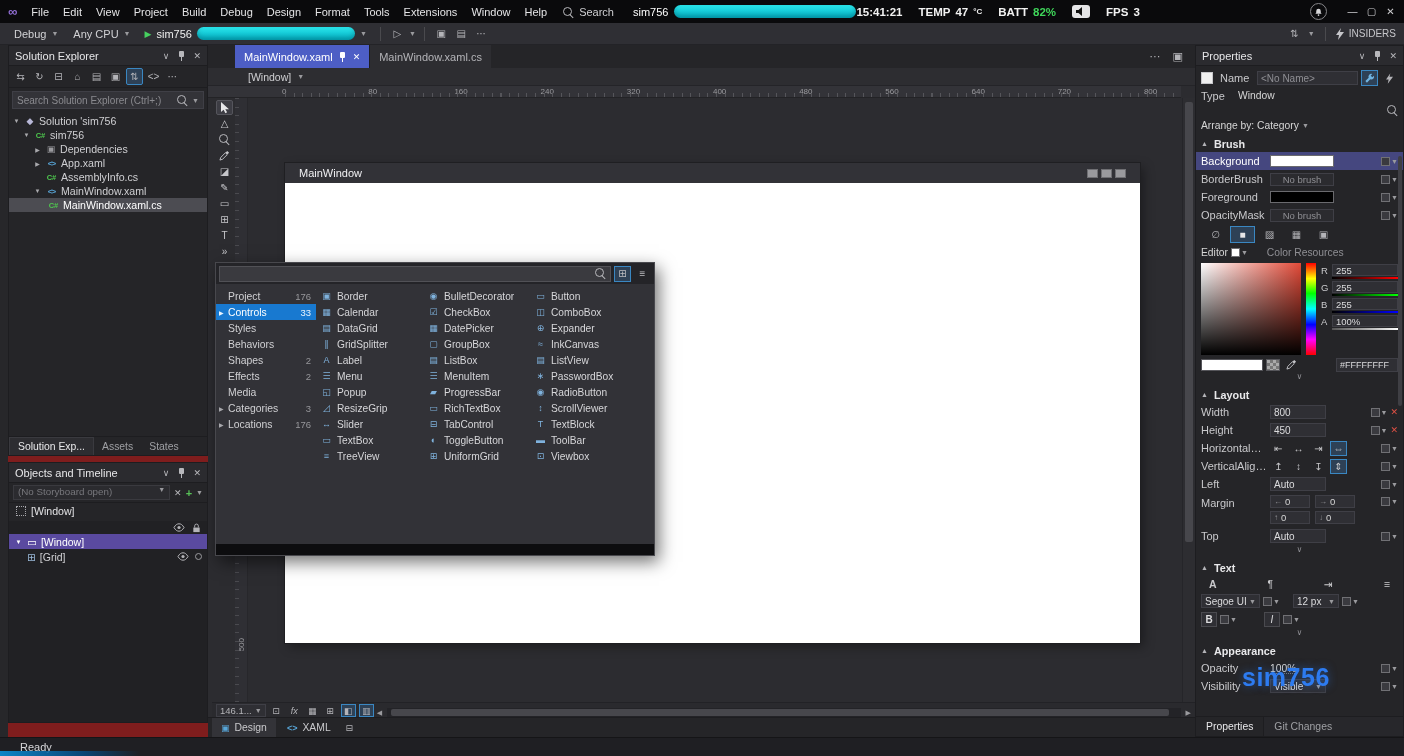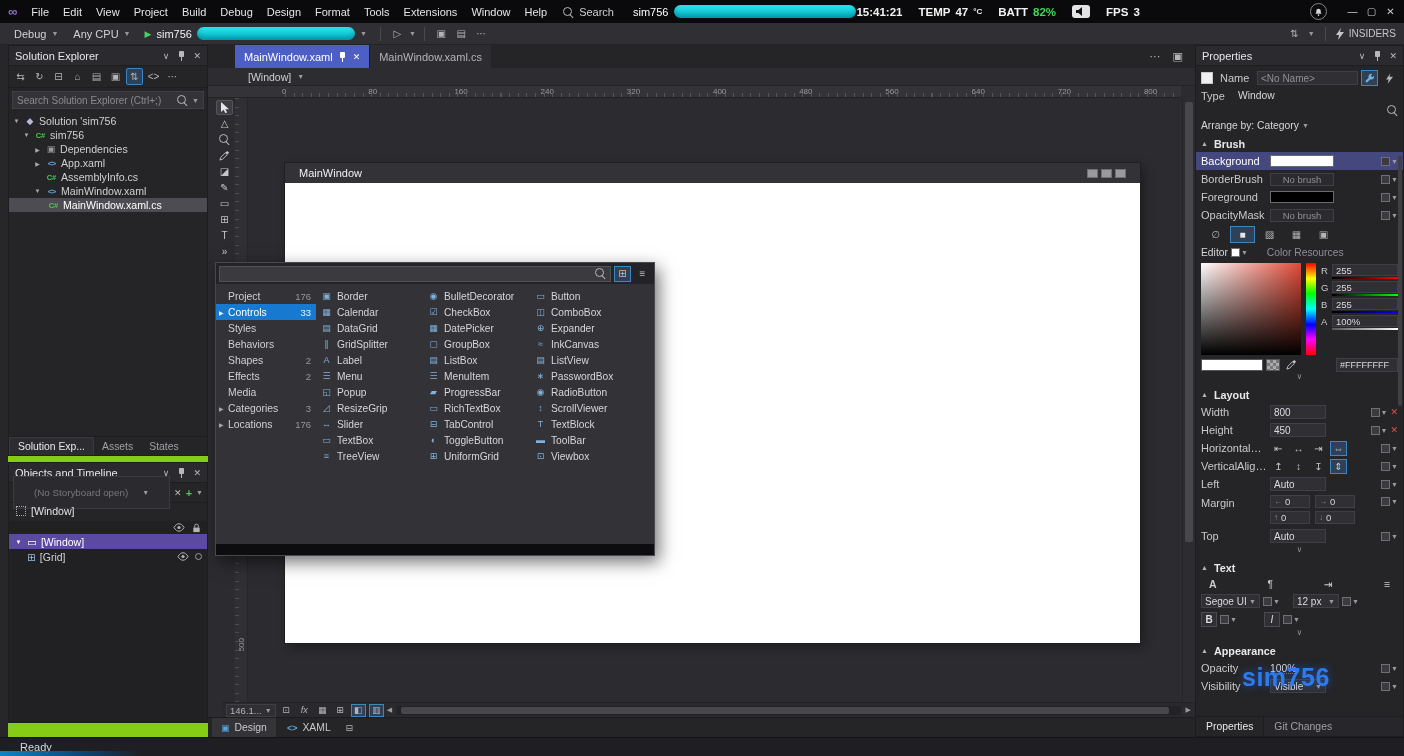--- a/index.html
+++ b/index.html
@@ -38,21 +38,21 @@
 
 
 .toolbar{position:absolute;top:23px;left:0;right:0;height:22px;background:#2f2f34;border-bottom:1px solid #232327;display:flex;align-items:center;padding:0 8px;gap:3px;z-index:40}
 .tbar-dd{display:flex;align-items:center;gap:5px;padding:1px 6px;color:#d2d2d5}
 .runbtn{display:flex;align-items:center;gap:5px;padding:0 5px;color:#eee}
 .play{color:#46d05f;font-size:9px}
 .tbar-right{margin-left:auto;display:flex;align-items:center;gap:5px;color:#c6c6ca;font-size:10px}
 
 
 .left-rail{position:absolute;left:0;top:45px;width:8px;bottom:19px;background:#27272a}
-.left-col{position:absolute;left:8px;top:45px;width:200px;bottom:1px;background:#84cc16}
+.left-col{position:absolute;left:8px;top:45px;width:200px;bottom:1px;background:#7f1d1d}
 .panel{position:absolute;left:0;right:0;background:#252528;border:1px solid #1d1d20}
 .sol{top:0;height:411px}
 .obj{top:417px;height:261px}
 .panel-hd{height:20px;display:flex;align-items:center;padding:0 6px;background:#2b2b2f;color:#e6e6e8;border-bottom:1px solid #1d1d20}
 .hd-icons{margin-left:auto;display:flex;gap:8px;align-items:center}
 .sx-tools{height:22px;display:flex;align-items:center;padding:0 3px;gap:2px;border-bottom:1px solid #1d1d20}
 .sx-search{margin:3px;height:18px;background:#333338;border:1px solid #3f3f46;display:flex;align-items:center;padding:0 4px;gap:4px}
 .sx-search input{flex:1;min-width:0;background:transparent;border:none;outline:none;color:#cfcfd2;font-size:10px;font-family:inherit}
 .sx-search input::placeholder{color:#8a8a8f}
 .tree{padding-top:2px}
@@ -63,21 +63,21 @@
 .xamlico{flex:none;color:#58a6d8;font-size:8px;font-weight:bold;width:13px;text-align:center;letter-spacing:-1px}
 .solico{flex:none;color:#b8b8d8;font-size:9px;width:12px;text-align:center}
 .depico{flex:none;color:#9a9a9e;font-size:9px;width:12px;text-align:center}
 .tree .redact{height:11px;margin-left:2px}
 .sx-tabs{position:absolute;bottom:0;left:0;right:0;height:19px;display:flex;align-items:stretch;background:#252528;border-top:1px solid #1d1d20;font-size:10.4px}
 .sx-tab{padding:0 8px;display:flex;align-items:center;color:#9fa0a4}
 .sx-tab.active{color:#e8e8ea;border:1px solid #3a3a3f;border-bottom:none;background:#2d2d31}
 
 
 .ob-sb{height:20px;display:flex;align-items:center;gap:4px;padding:0 4px;border-bottom:1px solid #1d1d20}
-.ob-select{flex:1;height:33px;background:#2b2b2f;border:1px solid #3a3a3f;color:#77777c;font-size:9.8px;display:flex;align-items:center;padding:0 20px;min-width:0;white-space:nowrap;overflow:hidden}
+.ob-select{flex:1;height:15px;background:#2b2b2f;border:1px solid #3a3a3f;color:#77777c;font-size:9.8px;display:flex;align-items:flex-start;padding:0 4px;min-width:0;white-space:nowrap;overflow:hidden}
 .plus{color:#57c057;font-size:11px;font-weight:bold}
 .ob-scope{height:16px;display:flex;align-items:center;gap:5px;padding:0 7px;color:#e2e2e4;font-size:10.6px}
 .dotbox{width:10px;height:10px;border:1px dotted #a6a6aa;flex:none}
 .ob-tree{position:absolute;top:58px;bottom:0;left:0;right:0;background:#212124}
 .ob-cols{height:13px;display:flex;justify-content:flex-end;gap:7px;padding-right:6px;align-items:center}
 .ob-row{height:15px;display:flex;align-items:center;gap:4px;padding:0 5px;font-size:10.5px;color:#d2d2d5}
 .ob-row.sel{background:#5a4aa0;color:#fff}
 .ob-icons{margin-left:auto;display:flex;gap:6px;align-items:center}
 .circ{width:7px;height:7px;border:1px solid #9a9a9e;border-radius:50%}
 .lc-scroll{position:absolute;left:0;right:0;bottom:0;height:13px;background:#27272a;display:flex;align-items:center;padding:0 2px;border-top:1px solid #1d1d20}
@@ -124,21 +124,21 @@
 .cat-row.selected{background:#1879d0;color:#fff}
 .cat-row.selected .cat-count,.cat-row.selected .cat-arrow{color:#eaf4fd}
 .as-grid{flex:1;display:flex;align-items:flex-start;padding-left:4px}
 .as-col{width:107px}
 .ctl{height:16px;display:flex;align-items:center;gap:4px;font-size:10.2px;color:#d6d6d9;white-space:nowrap}
 .ctl-ico{width:13px;text-align:center;color:#7fb2dd;font-size:9px;flex:none}
 .as-desc{position:absolute;left:104px;top:182px;right:6px;font-size:10px;color:#c9c9cc}
 .as-foot{height:11px;background:#0d0d0f;flex:none}
 
 
-.dstatus{position:absolute;left:14px;right:0;bottom:20px;height:15px;background:#2a2a2e;border-top:1px solid #222226;display:flex;align-items:center;gap:3px;padding:0 4px;font-size:9.5px;color:#b4b4b8}
+.dstatus{position:absolute;left:4px;right:0;bottom:20px;height:15px;background:#2a2a2e;border-top:1px solid #222226;display:flex;align-items:flex-end;gap:3px;padding:0 4px;font-size:9.5px;color:#b4b4b8}
 .zoom-dd{display:flex;align-items:center;gap:3px;border:1px solid #3f3f46;background:#2f2f34;height:13px;padding:0 3px}
 .mini{width:15px;height:13px;display:inline-flex;align-items:center;justify-content:center;font-size:9px;color:#b4b4b8;flex:none}
 .mini.active{border:1px solid #3a87c2;background:#2e4156}
 .hscroll{flex:1;height:9px;background:#232327;position:relative;margin:0 2px}
 .hscroll .thumb{position:absolute;top:1px;bottom:1px;left:4px;right:12px;background:#47474c;border-radius:2px}
 .dtabs{position:absolute;left:0;right:0;bottom:0;height:20px;background:#252528;border-top:1px solid #1d1d20;display:flex;align-items:center;padding-left:4px;gap:2px;font-size:10.4px}
 .dtab2{display:flex;align-items:center;gap:5px;height:20px;padding:0 9px;color:#c9c9cc}
 .dtab2.active{background:#333338}
 .vico{color:#58a6d8;font-size:9px;font-weight:bold}
 

